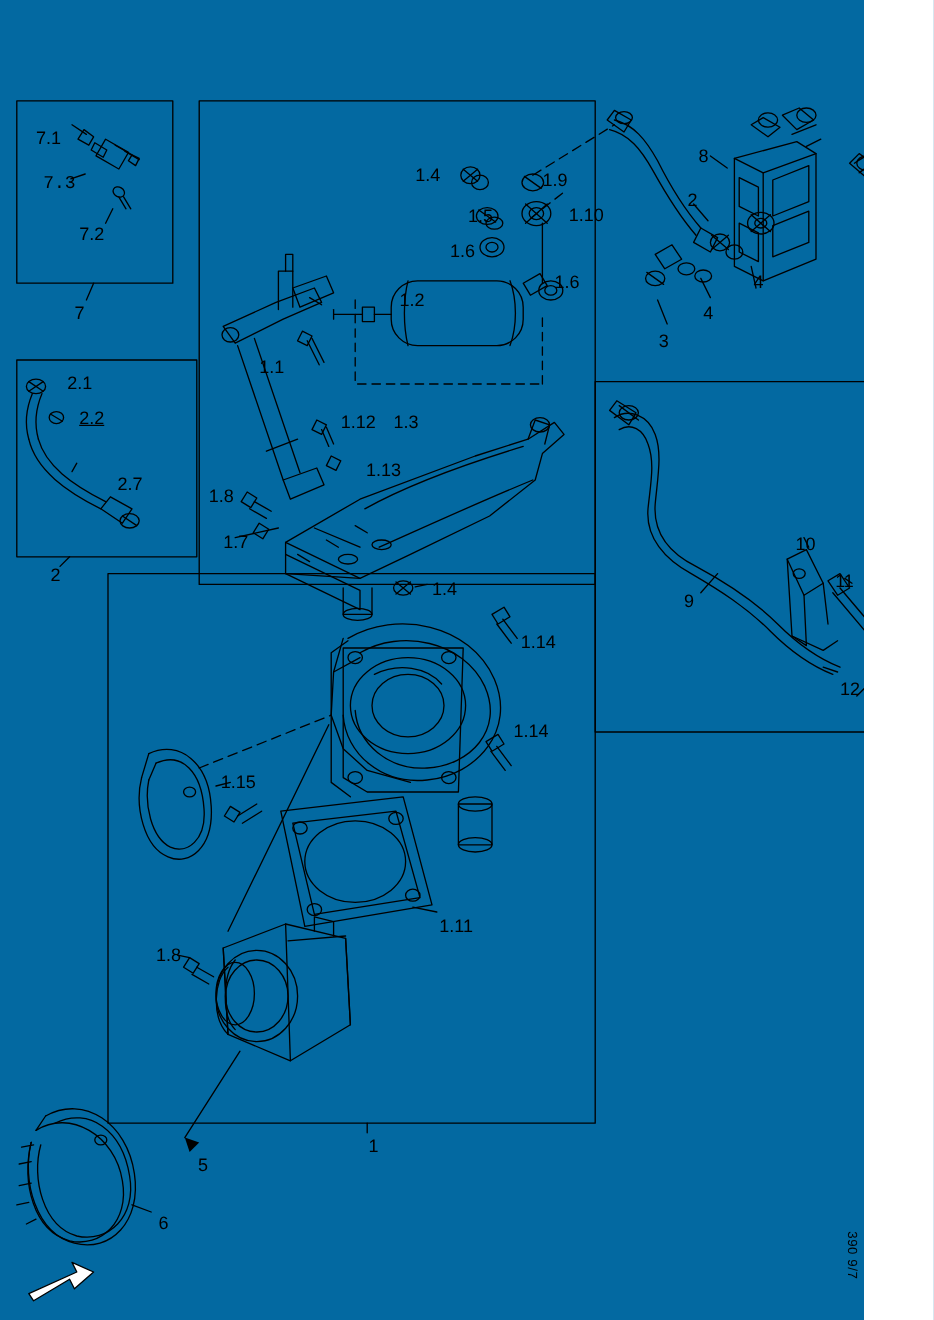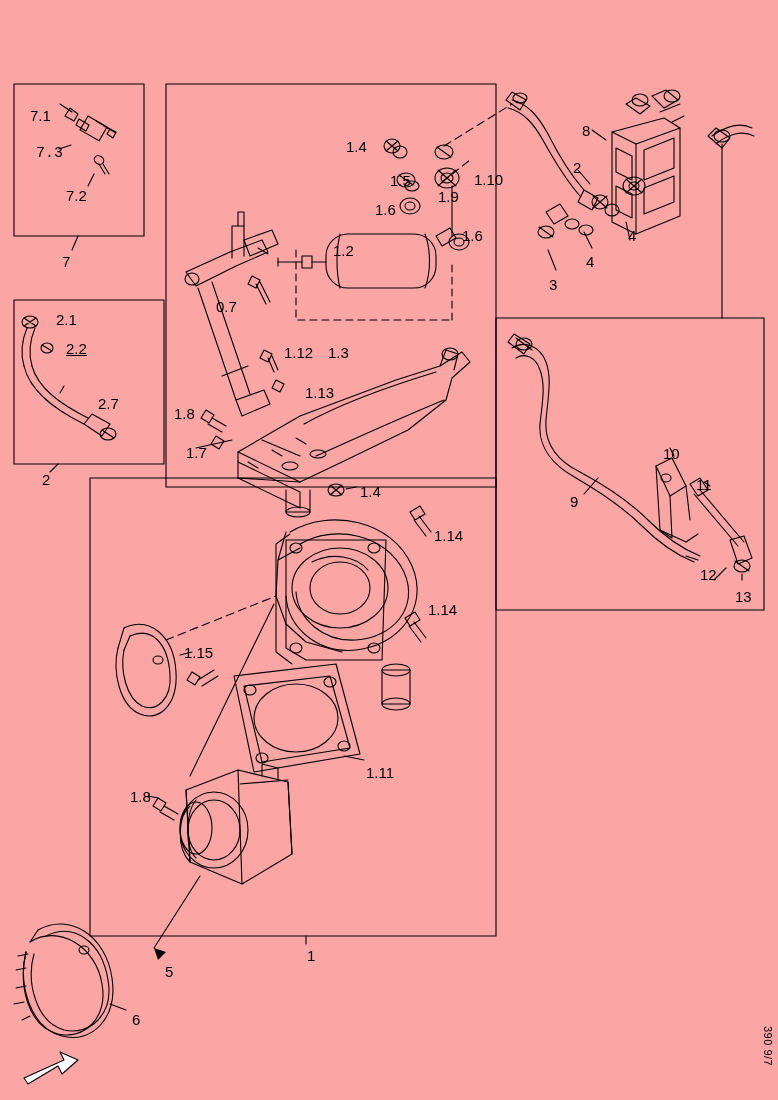--- a/index.html
+++ b/index.html
@@ -5,23 +5,23 @@
   html, body {
     margin: 0;
     padding: 0;
     background: #ffffff;
   }
   body {
     font-family: "Liberation Sans", sans-serif;
   }
   #page {
     position: relative;
-    width: 778px;
+    width: 720px;
     height: 1100px;
-    background: #fca5a5;
+    background: #0369a1;
     overflow: hidden;
   }
   #page svg.diagram {
     position: absolute;
     left: 0;
     top: 0;
     width: 778px;
     height: 1100px;
   }
   .lbl {
@@ -370,25 +370,25 @@
   <div class="lbl" style="left:62px; top:254px;">7</div>
 
   <div class="lbl" style="left:56px; top:312px;">2.1</div>
   <div class="lbl" style="left:66px; top:341px;text-decoration:underline;">2.2</div>
   <div class="lbl" style="left:98px; top:396px;">2.7</div>
   <div class="lbl" style="left:42px; top:472px;">2</div>
 
   <div class="lbl" style="left:346px; top:139px;">1.4</div>
   <div class="lbl" style="left:358px; top:173px;margin-left:32px;">1.5</div>
   <div class="lbl" style="left:375px; top:202px;">1.6</div>
-  <div class="lbl" style="left:438px; top:143px;margin-top:46px;">1.9</div>
+  <div class="lbl" style="left:452px; top:143px;">1.9</div>
   <div class="lbl" style="left:474px; top:172px;">1.10</div>
   <div class="lbl" style="left:462px; top:228px;">1.6</div>
   <div class="lbl" style="left:333px; top:243px;">1.2</div>
-  <div class="lbl" style="left:216px; top:299px;">0.7</div>
+  <div class="lbl" style="left:216px; top:299px;">1.1</div>
   <div class="lbl" style="left:284px; top:345px;">1.12</div>
   <div class="lbl" style="left:328px; top:345px;">1.3</div>
   <div class="lbl" style="left:305px; top:385px;">1.13</div>
   <div class="lbl" style="left:174px; top:406px;">1.8</div>
   <div class="lbl" style="left:186px; top:445px;">1.7</div>
   <div class="lbl" style="left:360px; top:484px;">1.4</div>
   <div class="lbl" style="left:434px; top:528px;">1.14</div>
   <div class="lbl" style="left:428px; top:602px;">1.14</div>
   <div class="lbl" style="left:184px; top:645px;">1.15</div>
   <div class="lbl" style="left:366px; top:765px;">1.11</div>

